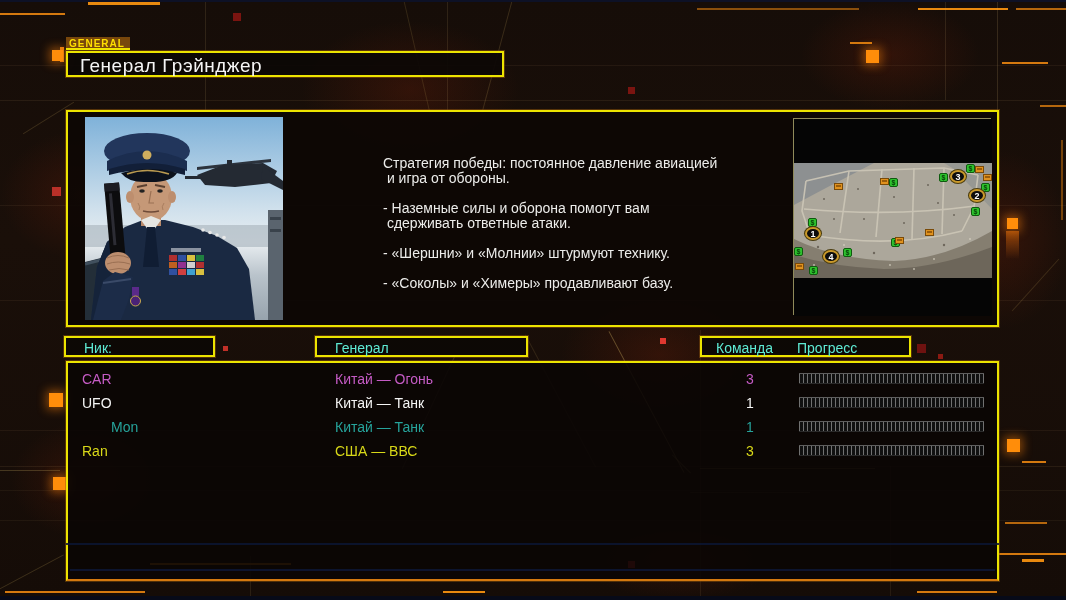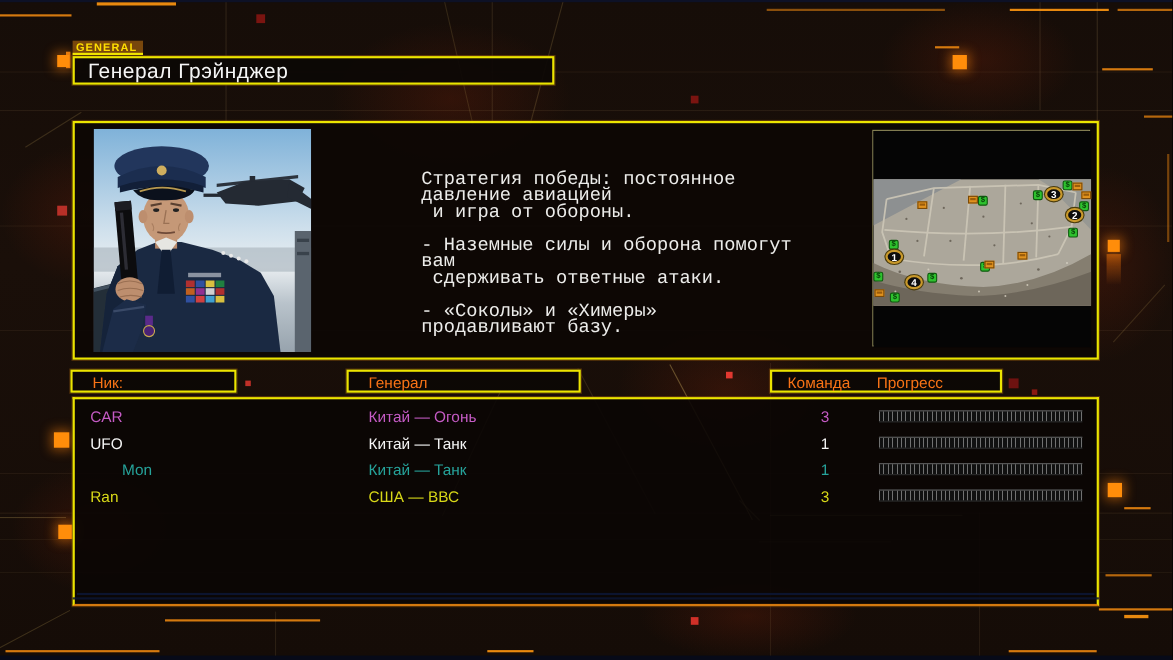--- a/index.html
+++ b/index.html
@@ -16,44 +16,44 @@
        background:#78470c;color:#ffdf00;font-size:10px;font-weight:bold;letter-spacing:1px;
        line-height:13px;padding-left:3px;border-bottom:2px solid #f0e400;}
   
   .title-box{position:absolute;left:66px;top:51px;width:438px;height:26px;z-index:2;
        border:2px solid #ece400;background:rgba(12,8,5,.92);box-shadow:0 0 0 1px rgba(150,90,10,.5);}
   .title-text{display:block;padding-left:12px;font-size:19px;letter-spacing:.5px;line-height:25px;color:#f5f5f5;}
   
   .main-panel{position:absolute;left:66px;top:110px;width:933px;height:217px;z-index:2;
        border:2px solid #ece400;background:rgba(12,7,4,.9);box-shadow:0 0 0 1px rgba(150,90,10,.5);}
   .photo{position:absolute;left:17px;top:5px;width:198px;height:203px;background:#0b0d12;overflow:hidden;}
-  .strategy{position:absolute;left:315px;top:44px;width:345px;color:#ececea;font-size:17px;line-height:15px;font-family:Liberation Mono, monospace;}
+  .strategy{position:absolute;left:315px;top:44px;width:345px;color:#ececea;font-size:14px;line-height:15px;}
   .spar{white-space:pre-line;margin:0 0 15px 0;}
   .map-box{position:absolute;left:725px;top:6px;width:198px;height:197px;border:1px solid #8f8a5a;background:#000;}
   .map-svg{position:absolute;left:0;top:0;}
   .mmarker{position:absolute;width:16px;height:13px;border-radius:50%;background:#0d0d0d;
        border:2px solid #c9992b;box-shadow:0 0 0 1px #4a3c0e;color:#fff;font-size:9px;font-weight:bold;
        line-height:10px;text-align:center;z-index:3;}
   .micon{position:absolute;z-index:2;text-align:center;}
   .sup{width:9px;height:9px;background:#2ec22e;border:1px solid #0f5a0f;border-radius:2px;
        color:#073f07;font-size:7px;font-weight:bold;line-height:8px;}
   .bld{width:9px;height:7px;background:#e0921e;border:1px solid #7a4a08;}
   .bld::after{content:"";display:block;margin:1px;height:2px;background:#9a5c0a;}
   
   .hbox{position:absolute;top:336px;height:21px;z-index:2;border:2px solid #ece400;
         background:rgba(12,8,5,.92);box-shadow:0 0 0 1px rgba(150,90,10,.45);}
-  .hbox span{position:absolute;top:0;line-height:21px;font-size:14px;color:#f97316;}
+  .hbox span{position:absolute;top:0;line-height:21px;font-size:14px;color:#5eead4;}
   .hb-nick{left:64px;width:151px;}
   .hb-general{left:315px;width:213px;}
   .hb-team{left:700px;width:211px;}
   .h-pad{left:18px;}
   .h-team{left:14px;}
   .h-prog{left:95px;}
   
-  .table-panel{position:absolute;left:66px;top:361px;width:933px;height:190px;z-index:2;
+  .table-panel{position:absolute;left:66px;top:361px;width:933px;height:220px;z-index:2;
         border:2px solid #ece400;border-bottom:2px solid #d4790f;background:rgba(10,6,4,.9);
         box-shadow:0 0 0 1px rgba(150,90,10,.45);padding-left:36px;}
   #rows{position:absolute;left:0;top:4px;width:100%;}
   .trow{position:relative;height:24px;font-size:14px;}
   .trow span{position:absolute;line-height:24px;}
   .c-nick{left:14px;}
   .c-general{left:267px;}
   .c-team{left:657px;width:50px;text-align:center;}
   .c-bar{left:731px;top:6px;width:185px;height:11px;background-color:#101010;
         background-image:repeating-linear-gradient(90deg,rgba(130,130,130,.85) 0 1px,rgba(18,18,18,.2) 1px 4px);
@@ -239,20 +239,21 @@
         <path d="M8,203 L18,164 L30,155 L48,160 L44,182 L36,203 Z" fill="#1c2c48"></path>
         <path d="M18,166 L46,162" stroke="#3a4a68" stroke-width="2" fill="none"></path>
       </svg>
     </div>
 
     <div class="strategy" id="strategy">
         <div class="spar">Стратегия победы: постоянное давление авиацией
 &nbsp;и игра от обороны.</div>
         <div class="spar">- Наземные силы и оборона помогут вам
 &nbsp;сдерживать ответные атаки.</div>
+        <div class="spar">- «Шершни» и «Молнии» штурмуют технику.</div>
         <div class="spar">- «Соколы» и «Химеры» продавливают базу.</div>
       </div>
 
     <div class="map-box">
       <svg class="map-svg" width="198" height="197" viewBox="0 0 198 197">
         <rect width="198" height="197" fill="#050505"></rect>
         <rect x="0" y="44" width="198" height="115" fill="#aca79b"></rect>
         <polygon points="0,44 80,44 30,70 0,86" fill="#8d9091"></polygon>
         <polygon points="198,44 198,90 160,50 150,44" fill="#979893"></polygon>
         <path d="M0,120 L0,159 L198,159 L198,112 Q150,140 100,142 Q40,140 0,120 Z" fill="#857e70"></path>

